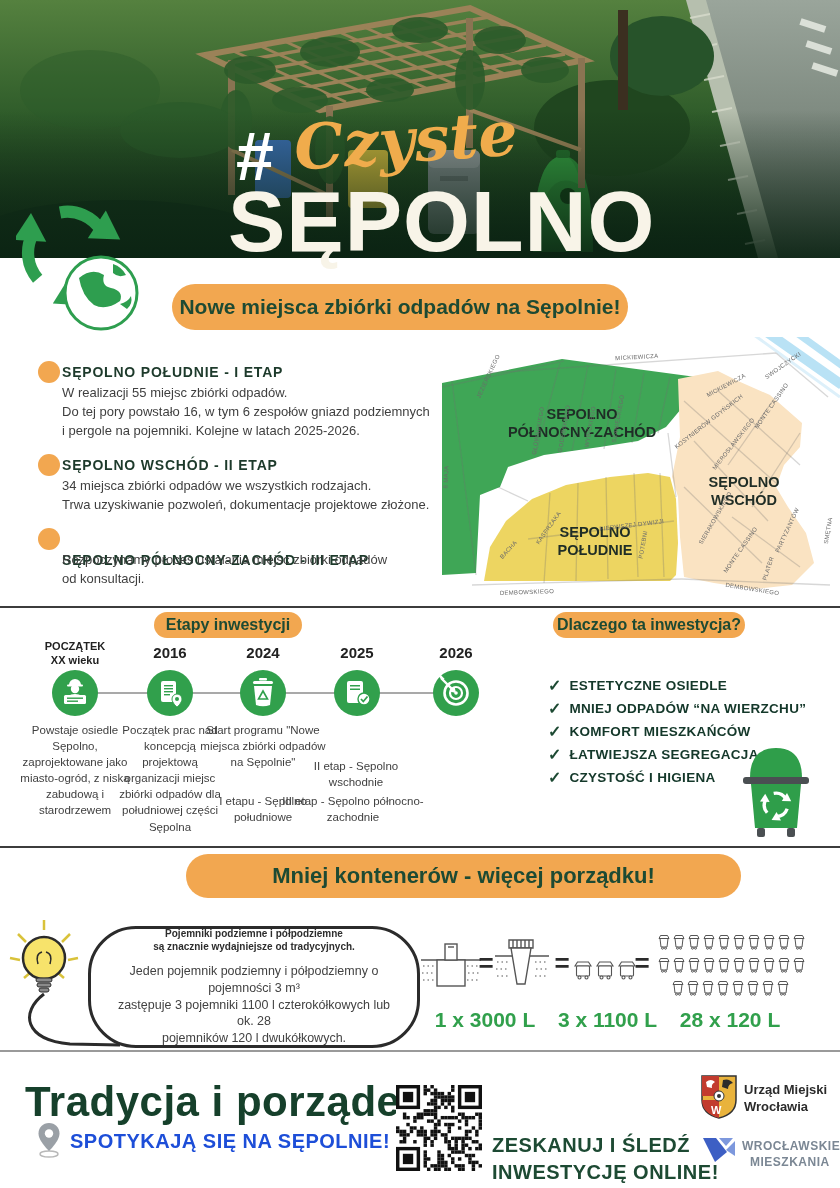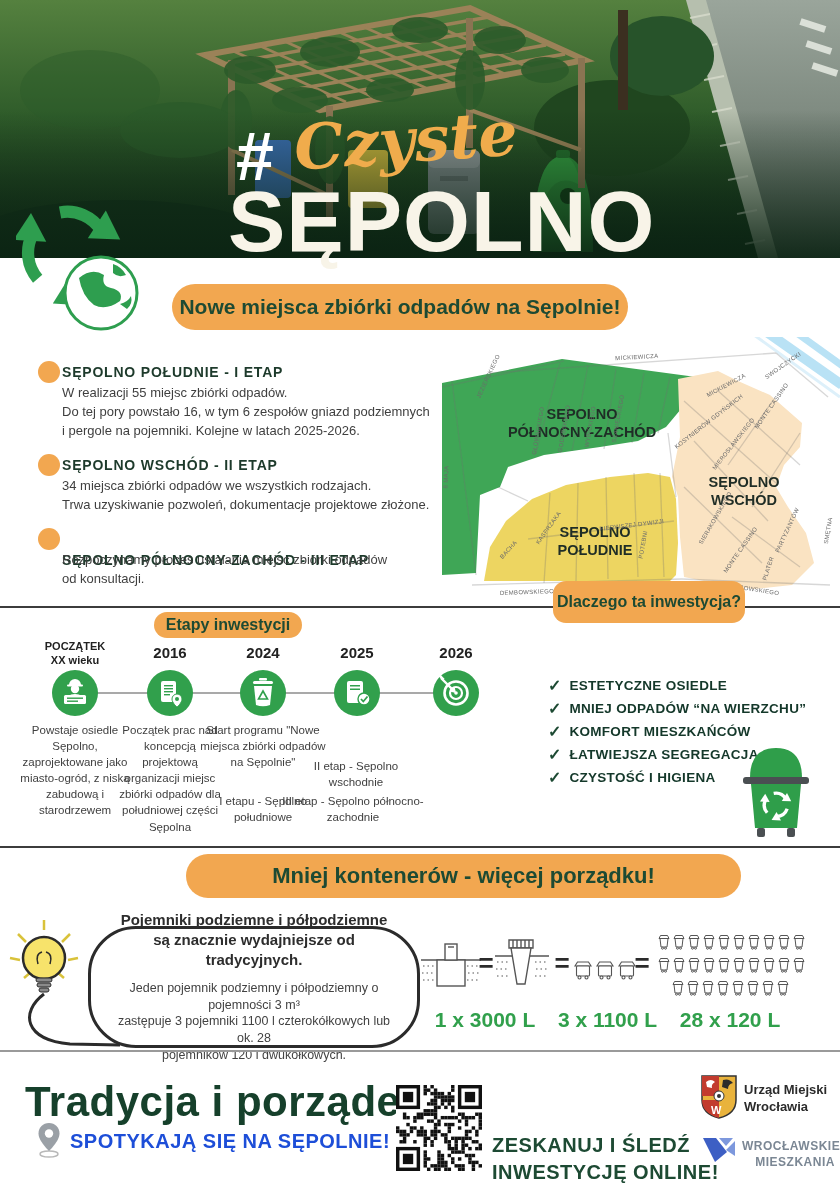--- a/index.html
+++ b/index.html
@@ -25,29 +25,29 @@
   .tl-desc{font-size:11.5px;color:#3f3f3f;text-align:center;line-height:1.4;}
   .tl-circle{width:48px;height:48px;border-radius:50%;}
   
   .why-row{position:absolute;display:flex;align-items:center;gap:8px;}
   .check{color:#1D4A33;font-weight:bold;font-size:16px;}
   .why-label{font-size:13.5px;font-weight:bold;color:#14382A;letter-spacing:0.3px;}
   
   .bubble{border:3px solid #2b2b2b;border-radius:48px;background:#fff;
           display:flex;flex-direction:column;justify-content:center;gap:9px;
           text-align:center;padding:10px 22px;box-sizing:border-box;}
-  .bubble-bold{font-size:15px;font-weight:bold;color:#2d2d2d;line-height:1.35;}
+  .bubble-bold{font-size:10px;font-weight:bold;color:#2d2d2d;line-height:1.35;}
   .bubble-normal{font-size:12.5px;color:#424242;line-height:1.35;}
   .cmp-label{font-size:21px;font-weight:bold;color:#31A04C;text-align:center;}
   
   .trad{font-size:42px;font-weight:800;color:#16402B;letter-spacing:0.5px;}
   .meet{font-size:20px;font-weight:800;color:#1d4ed8;letter-spacing:0.5px;}
   .scan{font-size:20px;font-weight:800;color:#1D4A33;line-height:1.35;letter-spacing:0.5px;margin-top:32px;}
   .logo1-text{font-size:13px;font-weight:bold;color:#2b2b2b;line-height:1.3;}
-  .logo2-text{font-size:12px;font-weight:800;color:#7B8794;line-height:1.35;letter-spacing:0.5px;text-align:center;}
+  .logo2-text{font-size:12px;font-weight:800;color:#7B8794;line-height:1.35;letter-spacing:0.5px;}
   svg text{font-family:"Liberation Sans",sans-serif;}
   .street{font-size:6px;fill:#6a6a6a;letter-spacing:0.3px;}
   .region{font-size:14.5px;font-weight:bold;fill:#1f2d26;}
 </style>
 </head>
 <body>
 
 <div class="page">
 
   <svg class="abs" style="left:0;top:0" width="840" height="258" viewBox="0 0 840 258">
@@ -323,21 +323,21 @@
     <rect x="-18" y="-17" width="6" height="2.4" transform="rotate(45 -15 -15)" fill="#fff"></rect>
   </svg>
 
   <div class="abs tl-desc" style="left:18px;top:722px;width:114px">Powstaje osiedle Sępolno, zaprojektowane jako miasto-ogród, z niską zabudową i starodrzewem</div>
   <div class="abs tl-desc" style="left:116px;top:722px;width:108px">Początek prac nad koncepcją projektową organizacji miejsc zbiórki odpadów dla południowej części Sępolna</div>
   <div class="abs tl-desc" style="left:200px;top:722px;width:126px">Start programu "Nowe miejsca zbiórki odpadów na Sępolnie"</div>
   <div class="abs tl-desc" style="left:200px;top:793px;width:126px">I etapu - Sępolno południowe</div>
   <div class="abs tl-desc" style="left:293px;top:758px;width:126px">II etap - Sępolno wschodnie</div>
   <div class="abs tl-desc" style="left:278px;top:793px;width:150px">III etap - Sępolno północno-zachodnie</div>
 
-  <div class="abs pill" style="left:553px;top:581px;width:192px;height:42px;font-size:16px;border-radius:13px;">Dlaczego ta inwestycja?</div>
+  <div class="abs pill" style="left:553px;top:612px;width:192px;height:26px;font-size:16px;border-radius:13px;">Dlaczego ta inwestycja?</div>
 
   <div class="why-row" style="left:548px;top:676px">
     <span class="check">✓</span>
     <span class="why-label">ESTETYCZNE OSIEDLE</span>
   </div>
   <div class="why-row" style="left:548px;top:699px">
     <span class="check">✓</span>
     <span class="why-label">MNIEJ ODPADÓW “NA WIERZCHU”</span>
   </div>
   <div class="why-row" style="left:548px;top:722px">

